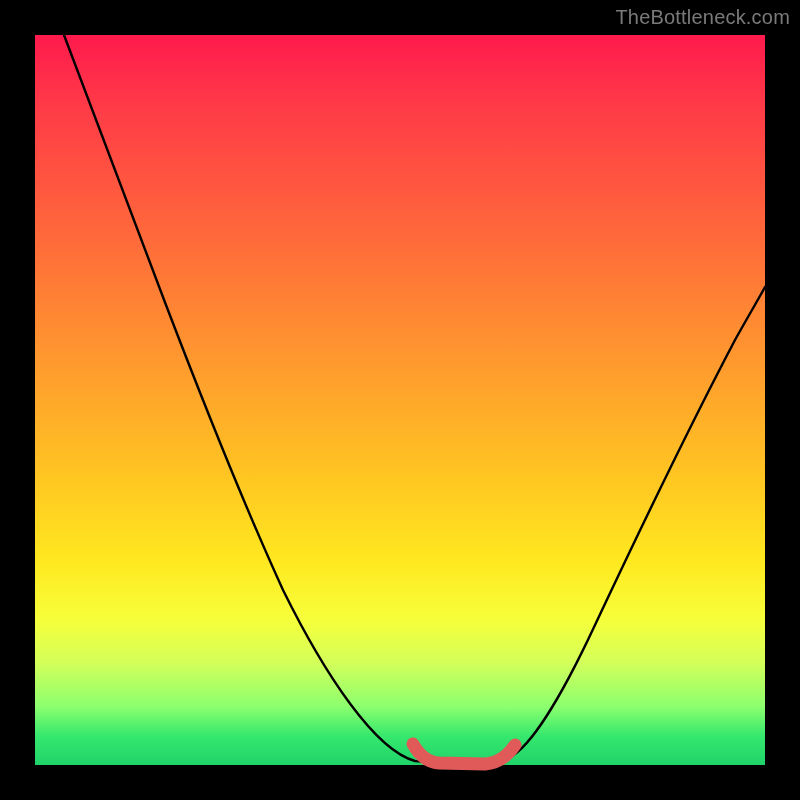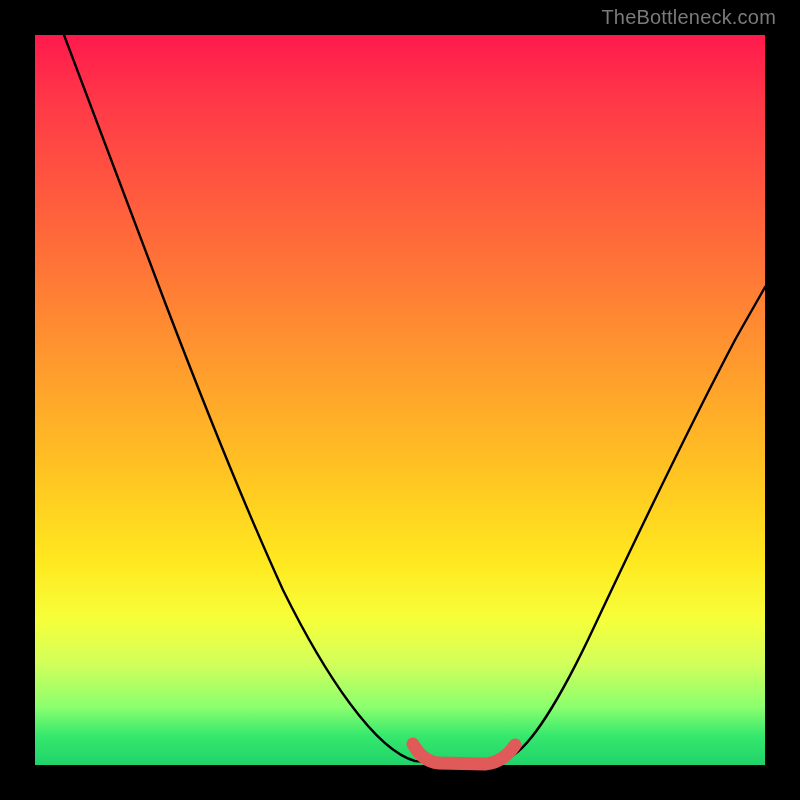--- a/index.html
+++ b/index.html
@@ -35,21 +35,21 @@
       #f6ff3a 80%,
       #d3ff5a 86%,
       #8cff6e 92%,
       #36e86d 96%,
       #1fd36a 100%
     );
   }
   .watermark {
     position: absolute;
     top: 6px;
-    right: 24px;
+    right: 10px;
     color: #7a7a7a;
     font-size: 20px;
     letter-spacing: 0.2px;
     user-select: none;
   }
   svg.curve {
     position: absolute;
     left: 0;
     top: 0;
     width: 730px;

